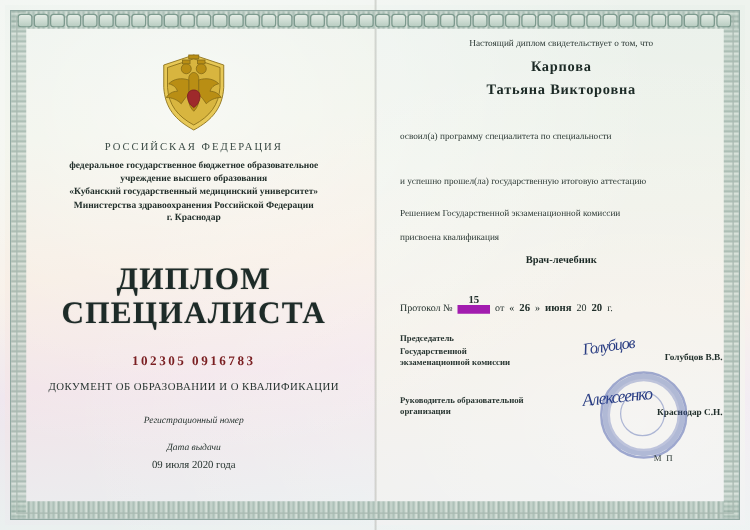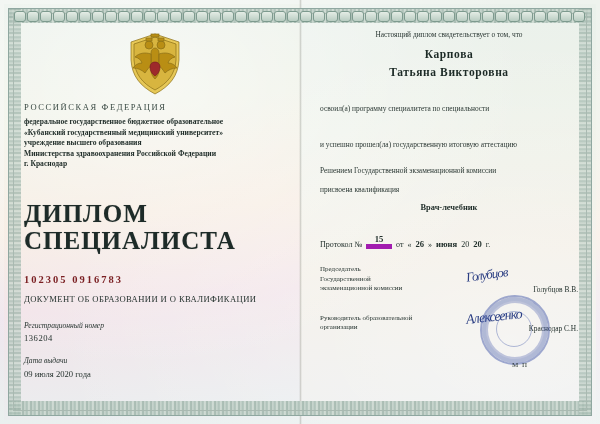--- a/index.html
+++ b/index.html
@@ -112,23 +112,23 @@
     border: 1px solid #7d9a8e;
     border-radius: 3px;
     background: linear-gradient(180deg, #e4ece5, #b9cdc2);
     flex: 0 0 auto;
   }
 
   
   .left-content {
     position: absolute;
     left: 24px;
-    top: 20px;
+    top: 30px;
     width: 262px;
-    text-align: left;
+    text-align: center;
     color: #2b3a36;
   }
   .emblem {
     margin: 6px auto 2px auto;
     width: 70px;
     height: 74px;
     position: relative;
   }
   .emblem svg { display: block; }
   .fed-title {
@@ -247,34 +247,35 @@
     margin-top: 22px;
     color: #22302c;
   }
   .protocol-row .val {
     font-weight: bold;
     font-size: 8.6px;
   }
   .underline-sm {
     display: inline-block;
     min-width: 22px;
-    border-bottom: 5px solid #a21caf;
+    border-bottom: 7px solid #a21caf;
     text-align: center;
     padding: 0 2px;
   }
 
   .sign-block {
     margin-top: 16px;
     position: relative;
   }
   .sign-row {
     display: flex;
     justify-content: space-between;
-    align-items: flex-end;
+    align-items: center;
     margin-top: 2px;
+    font-weight: bold;
   }
   .sign-role {
     font-size: 7px;
     line-height: 9.5px;
     width: 120px;
     color: #2a3733;
   }
   .sign-name {
     font-size: 7.4px;
     color: #22302c;
@@ -312,21 +313,21 @@
   .seal:after {
     content: "";
     position: absolute;
     left: 14px; top: 14px;
     width: 34px; height: 34px;
     border-radius: 50%;
     border: 1px solid rgba(45,70,160,0.45);
   }
   .mp {
     position: absolute;
-    left: 192px;
+    left: 203px;
     top: 96px;
     font-size: 7px;
     letter-spacing: 1px;
     color: #2a3733;
   }
 </style>
 </head>
 <body>
 
 <div id="diploma">
@@ -414,37 +415,36 @@
 
           <path d="M35 36 C32 36 30 38 30 41 C30 45 32 48 35 50 C38 48 40 45 40 41 C40 38 38 36 35 36 Z" fill="#9e2a2b" stroke="#7a1f22"></path>
         </g>
       </svg>
     </div>
 
     <div class="fed-title">РОССИЙСКАЯ ФЕДЕРАЦИЯ</div>
 
     <div class="founder">
       <div>федеральное государственное бюджетное образовательное</div>
+      <div>учреждение высшего образования</div>
       <div>«Кубанский государственный медицинский университет»</div>
-      <div>учреждение высшего образования</div>
       <div>Министерства здравоохранения Российской Федерации</div>
       <div>г. Краснодар</div>
     </div>
 
     <div class="diploma-title">
       <div>ДИПЛОМ</div>
       <div>СПЕЦИАЛИСТА</div>
     </div>
 
     <div class="series-number">102305  0916783</div>
 
     <div class="doc-subtitle">ДОКУМЕНТ ОБ ОБРАЗОВАНИИ И О КВАЛИФИКАЦИИ</div>
 
     <div class="reg-label">Регистрационный номер</div>
-    <div class="reg-value">136204</div>
 
     <div class="date-label">Дата выдачи</div>
     <div class="date-value">09 июля 2020 года</div>
   </div>
 
   <div class="right-content">
 
     <div class="r-line r-center">Настоящий диплом свидетельствует о том, что</div>
 
     <div class="r-name">Карпова</div>

